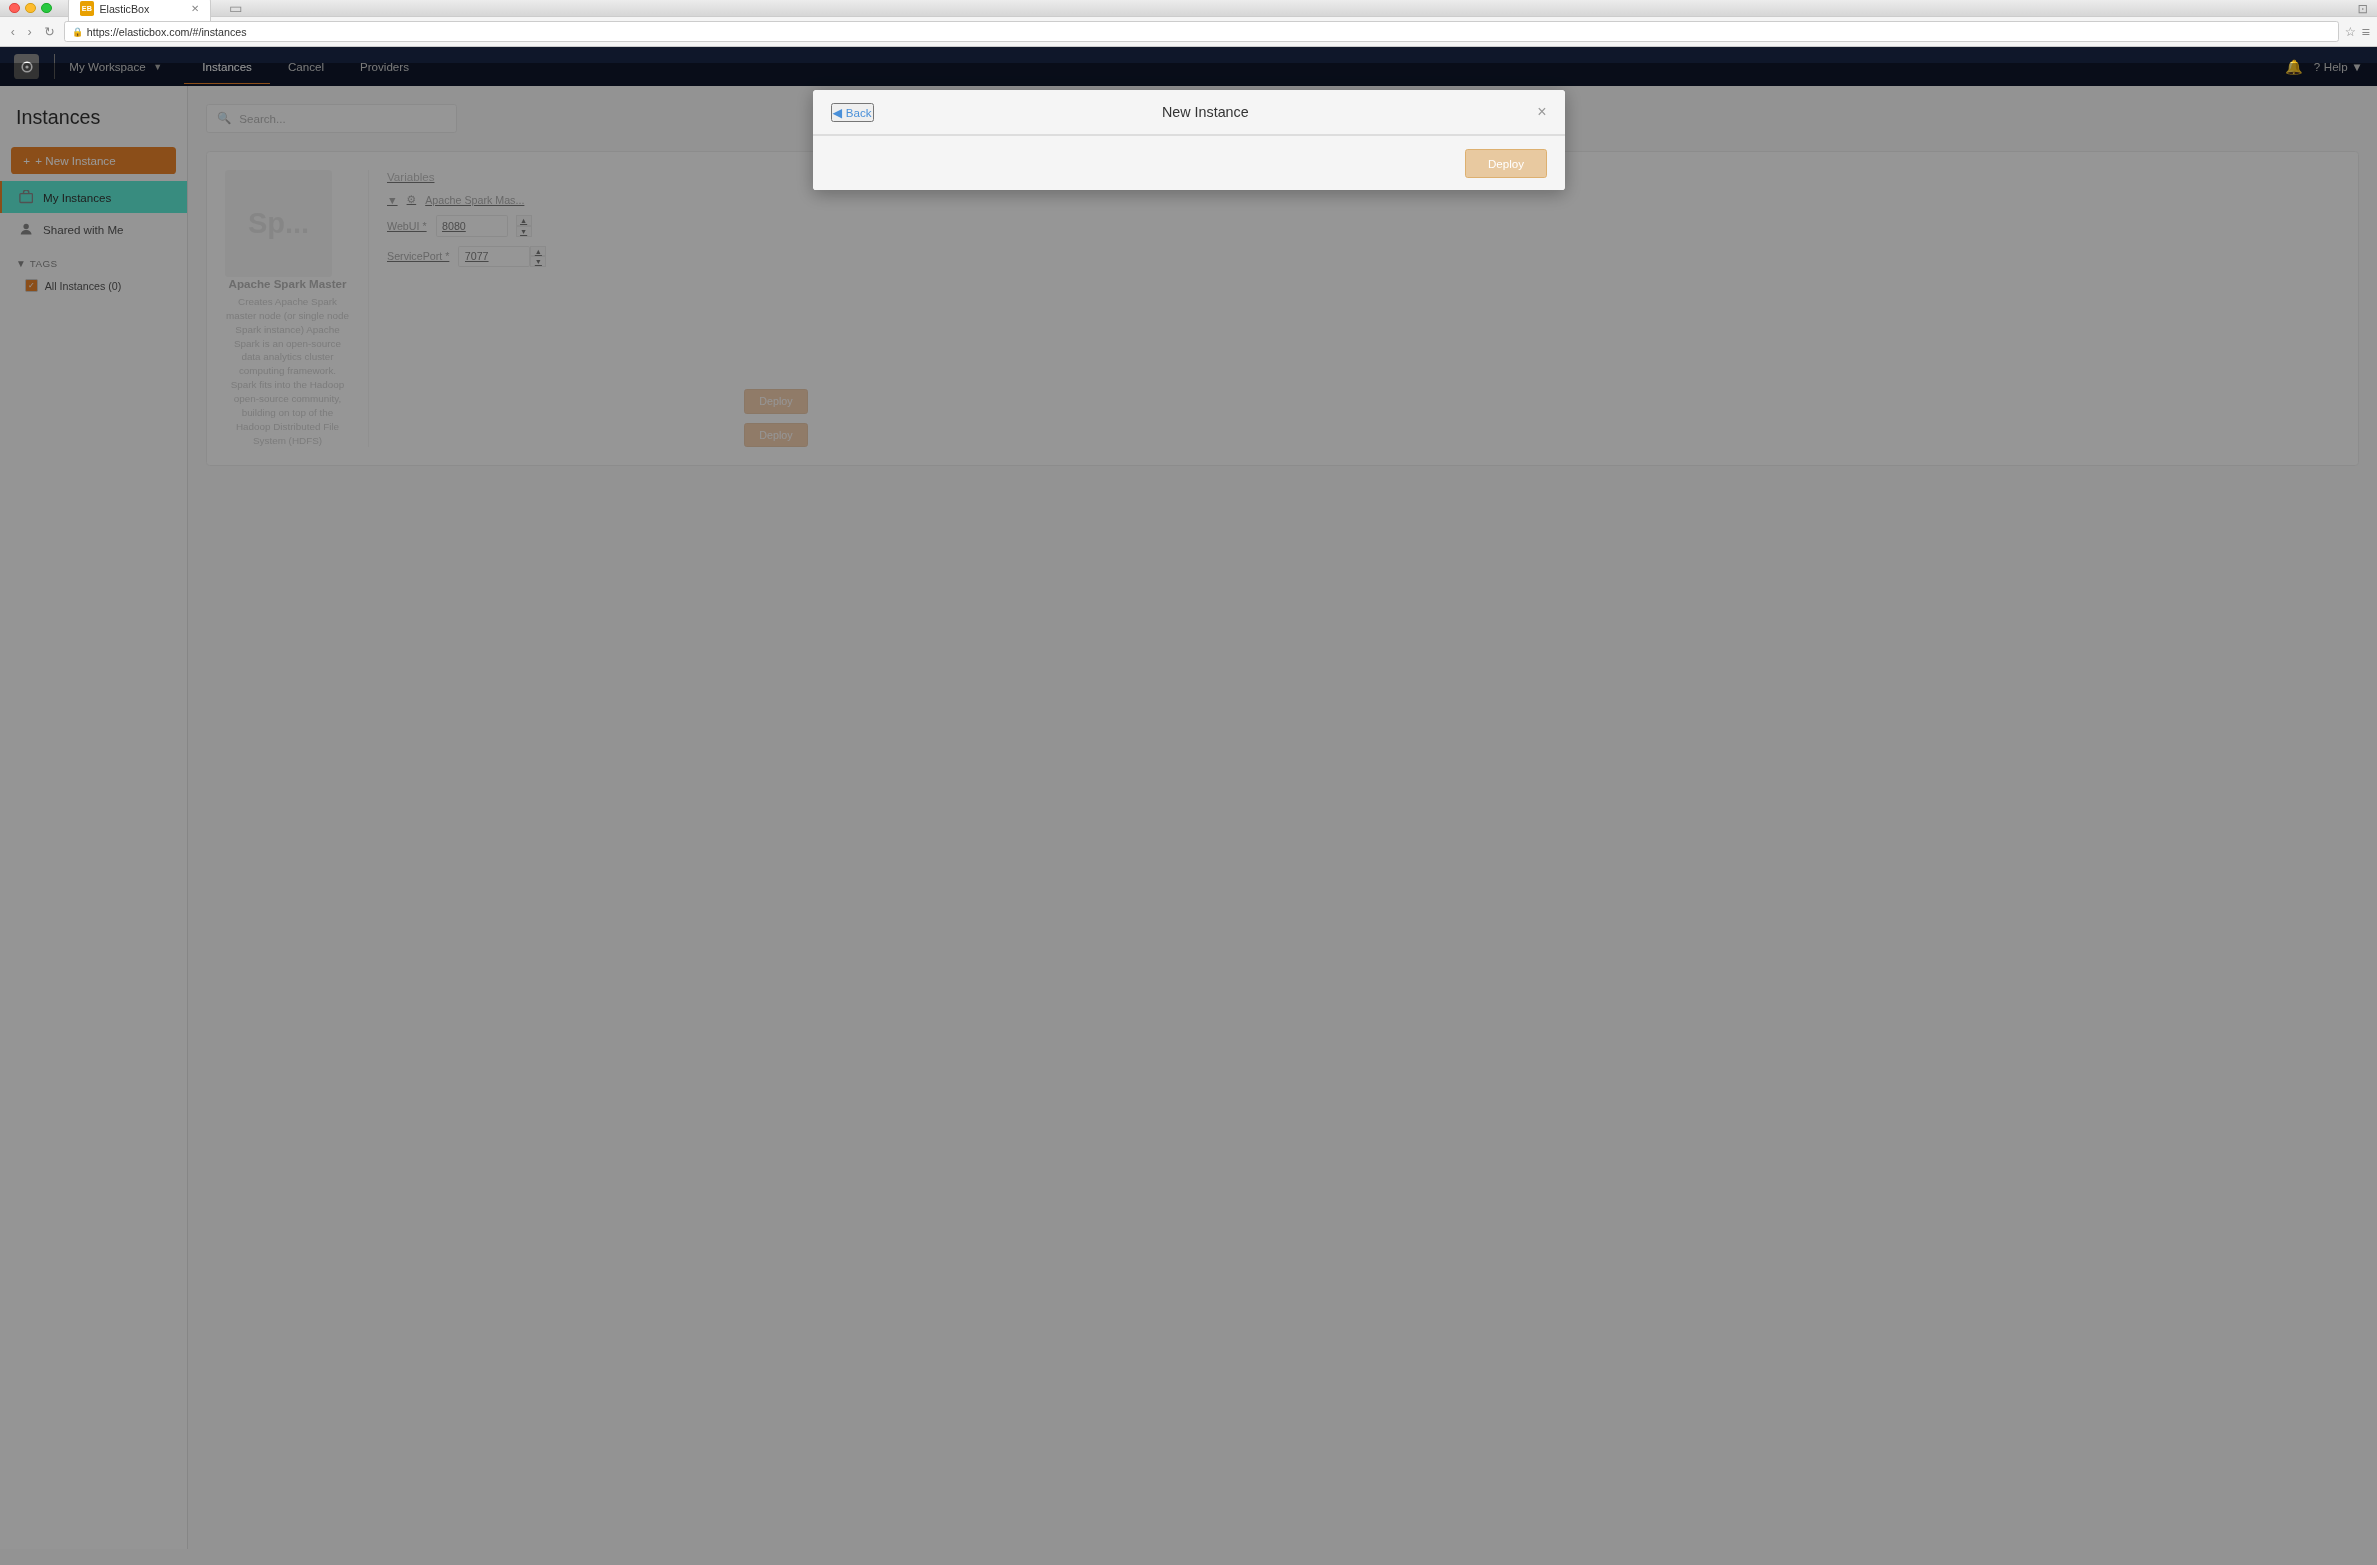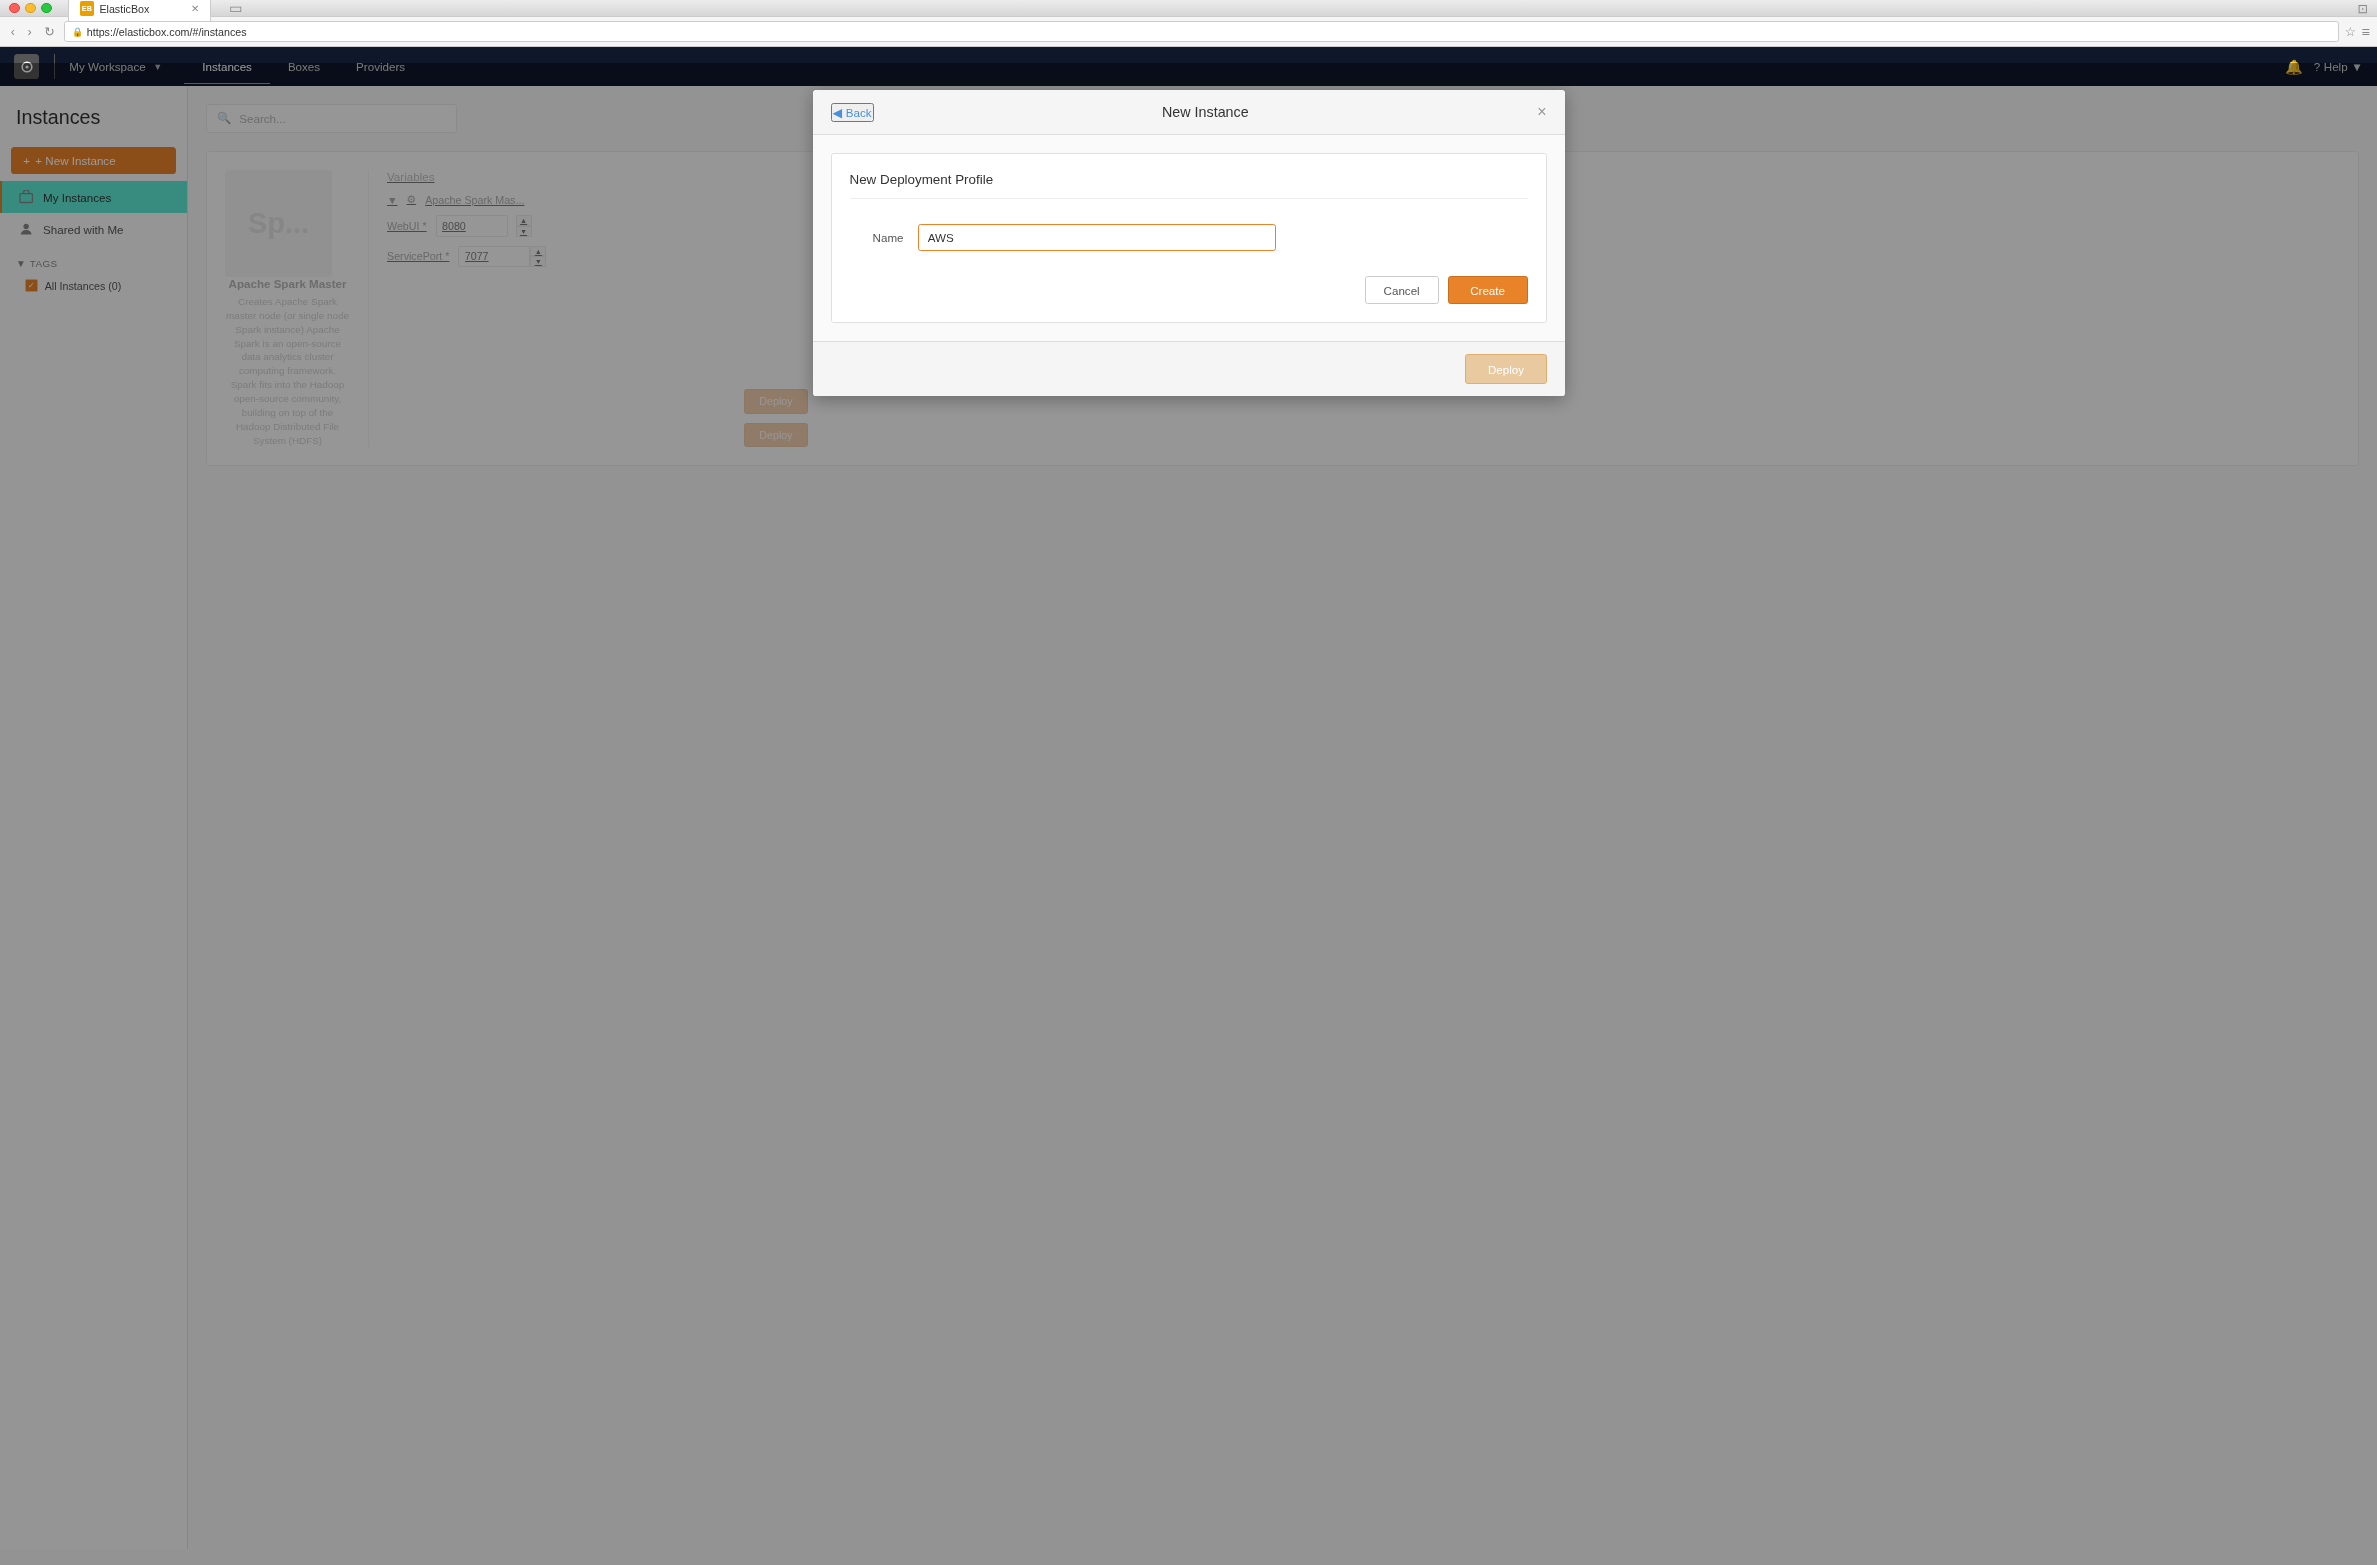--- a/index.html
+++ b/index.html
@@ -147,21 +147,21 @@
         <svg viewBox="0 0 20 20" fill="white">
           <circle cx="10" cy="10" r="6" fill="none" stroke="white" stroke-width="2"></circle>
           <circle cx="10" cy="10" r="2" fill="white"></circle>
         </svg>
       </div>
     </div>
     <span class="workspace-name">My Workspace</span>
     <span class="workspace-arrow">▼</span>
     <div class="nav-links">
       <a class="nav-link active">Instances</a>
-      <a class="nav-link">Boxes</a>
+      <a class="nav-link">Cancel</a>
       <a class="nav-link">Providers</a>
     </div>
     <div class="nav-right">
       <span class="nav-bell">🔔</span>
       <span class="nav-help">
         <span>?</span>
         <span>Help</span>
         <span>▼</span>
       </span>
     </div>
@@ -263,33 +263,20 @@
             <div class="modal-header-wrapper" style="width:100%;display:flex;align-items:center;">
               <button class="modal-back">
                 <span class="modal-back-arrow">◀</span>
                 <span>Back</span>
               </button>
               <span style="flex:1;text-align:center;font-size:14.3px;color:#333;font-weight:400;">New Instance</span>
               <button class="modal-close">×</button>
             </div>
           </div>
 
-          <div class="modal-body">
-            <div class="deploy-profile">
-              <div class="deploy-profile-title">New Deployment Profile</div>
-              <div class="form-row">
-                <label class="form-label">Name</label>
-                <input class="form-input" type="text" value="AWS" style="">
-              </div>
-              <div class="form-actions">
-                <button class="btn-cancel">Cancel</button>
-                <button class="btn-create">Create</button>
-              </div>
-            </div>
-          </div>
 
           <div class="modal-footer">
             <button style="background:#e8c9a0;border:0.9px solid #ddb070;color:white;padding:7.2px 21.5px;border-radius:2.7px;font-size:11.6px;cursor:pointer;">Deploy</button>
           </div>
         </div>
       </div>
     </div>
   </div>
 </div>
 

